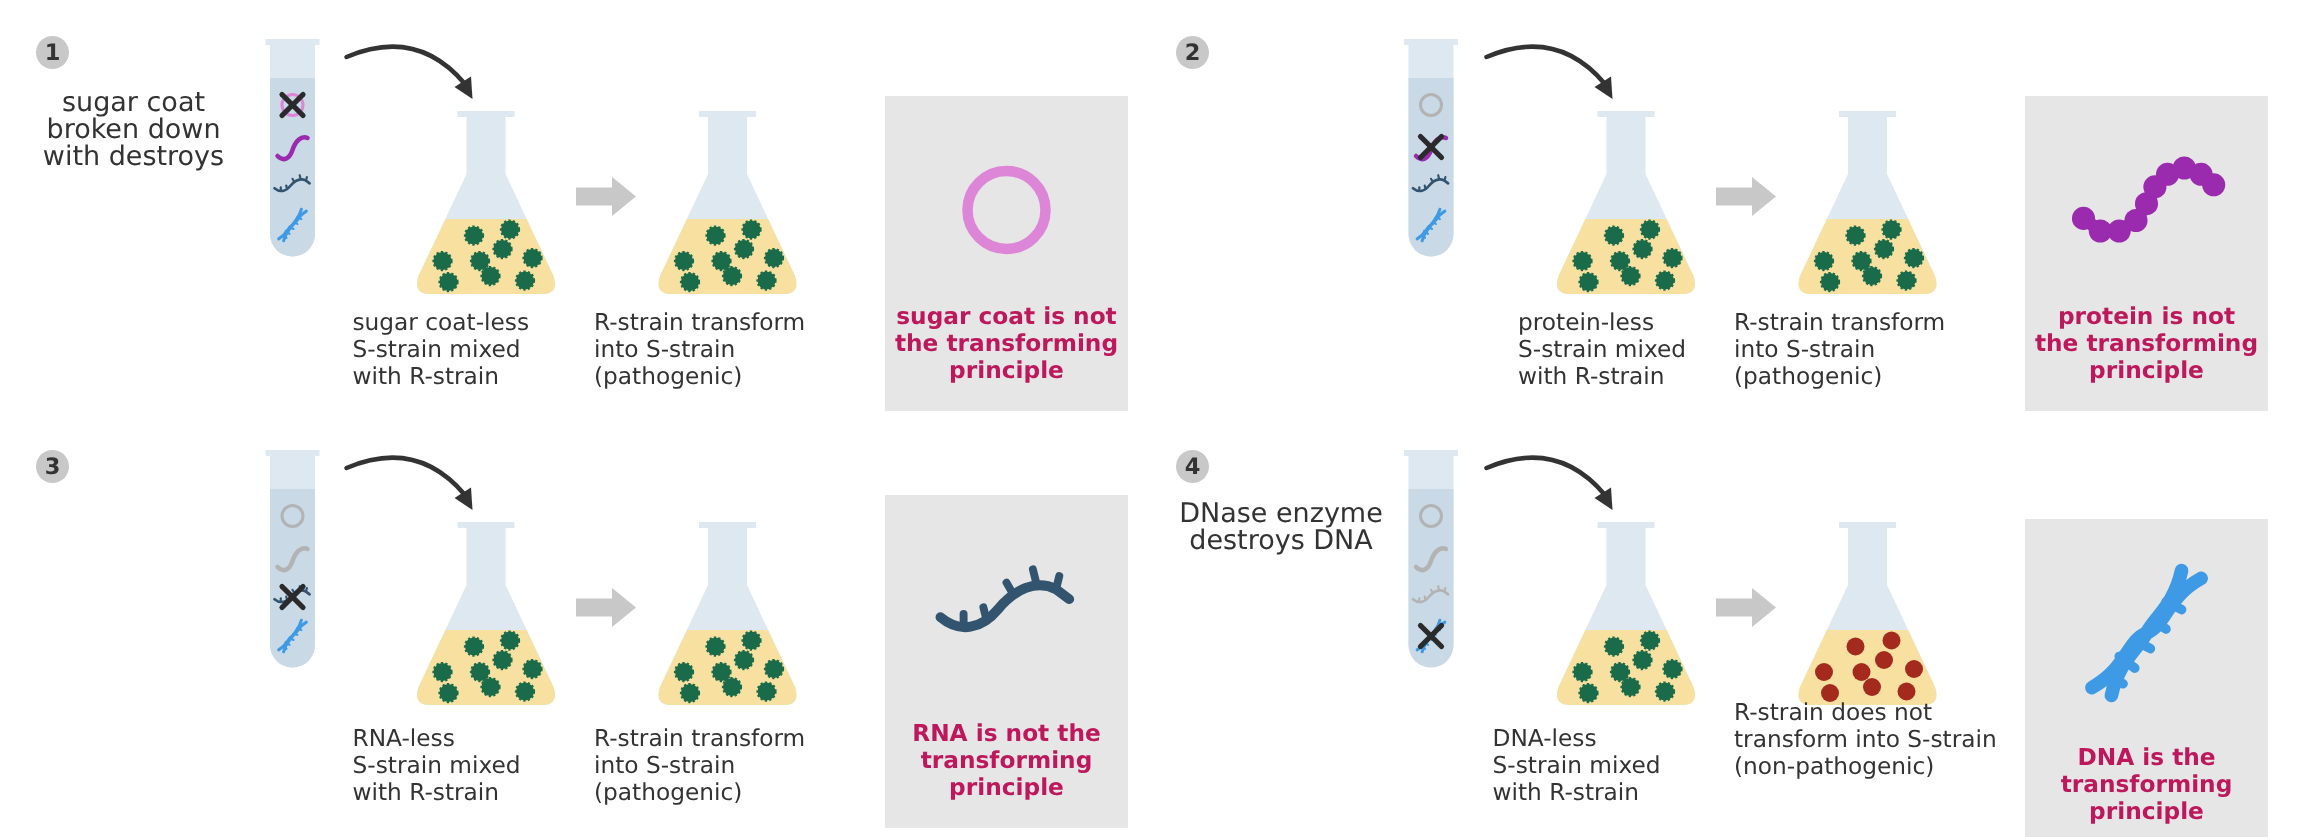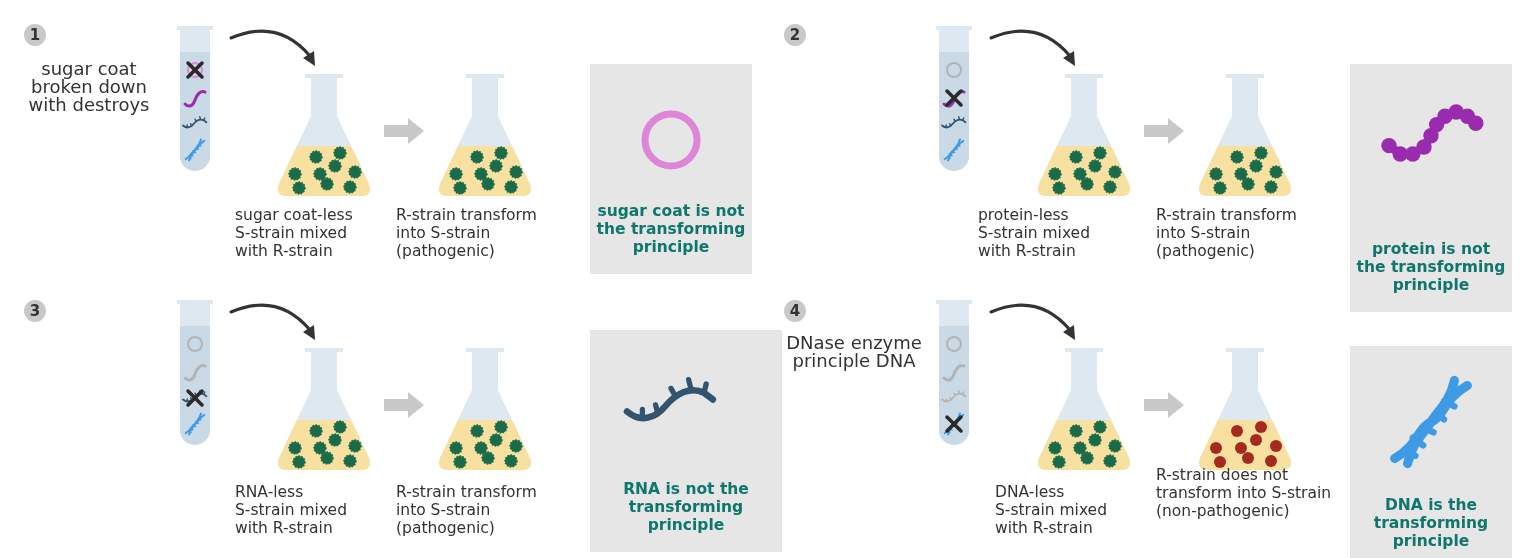--- a/index.html
+++ b/index.html
@@ -5,21 +5,21 @@
   html, body { margin:0; padding:0; background:#ffffff; }
   body { width:1538px; height:558px; position:relative; overflow:hidden;
          font-family:"DejaVu Sans", "Liberation Sans", sans-serif; color:#333333; }
   .panel { position:absolute; width:769px; height:279px; }
   .badge { position:absolute; width:22px; height:22px; border-radius:50%; background:#c8c8c8;
            color:#333; font-weight:bold; font-size:15px; line-height:22px; text-align:center; }
   .desc { position:absolute; text-align:center; font-size:18px; line-height:18px; }
   .cap { position:absolute; font-size:15.5px; line-height:18px; white-space:nowrap; }
   .result { position:absolute; background:#e6e6e6; }
   .result-text { position:absolute; left:0; right:0; bottom:18px; text-align:center;
-                 font-weight:bold; font-size:15.5px; line-height:18px; color:#0f766e; }
+                 font-weight:bold; font-size:15.5px; line-height:18px; color:#be185d; }
   svg { position:absolute; overflow:visible; }
 </style>
 </head>
 <body>
 
 <div class="panel" style="left:0;top:0;">
     <div class="badge" style="left:24px;top:24px;">1</div>
     <div class="desc" style="left:24px;top:60px;width:130px;">
       <div>sugar coat</div>
       <div>broken down</div>
@@ -182,21 +182,21 @@
         <circle cx="65" cy="79" r="6" fill="#1a6b4a" stroke="#1a6b4a" stroke-width="1.5" stroke-dasharray="1.5 1.5"></circle>
         <circle cx="60" cy="92" r="6" fill="#1a6b4a" stroke="#1a6b4a" stroke-width="1.5" stroke-dasharray="1.5 1.5"></circle>
         <circle cx="20" cy="100" r="6" fill="#1a6b4a" stroke="#1a6b4a" stroke-width="1.5" stroke-dasharray="1.5 1.5"></circle>
         <circle cx="45" cy="100" r="6" fill="#1a6b4a" stroke="#1a6b4a" stroke-width="1.5" stroke-dasharray="1.5 1.5"></circle>
         <circle cx="80" cy="98" r="6" fill="#1a6b4a" stroke="#1a6b4a" stroke-width="1.5" stroke-dasharray="1.5 1.5"></circle>
         <circle cx="24" cy="114" r="6" fill="#1a6b4a" stroke="#1a6b4a" stroke-width="1.5" stroke-dasharray="1.5 1.5"></circle>
         <circle cx="52" cy="110" r="6" fill="#1a6b4a" stroke="#1a6b4a" stroke-width="1.5" stroke-dasharray="1.5 1.5"></circle>
         <circle cx="75" cy="113" r="6" fill="#1a6b4a" stroke="#1a6b4a" stroke-width="1.5" stroke-dasharray="1.5 1.5"></circle>
       </g>
     </svg>
-    <div class="cap" style="left:218px;top:206px;width:180px;">
+    <div class="cap" style="left:252px;top:206px;width:180px;">
       <div>protein-less</div>
       <div>S-strain mixed</div>
       <div>with R-strain</div>
     </div>
     <svg width="42" height="26" style="left: 384px; top: 118px;">
       <path d="M0,7 L24,7 L24,0 L40,13 L24,26 L24,19 L0,19 Z" fill="#c8c8c8"></path>
     </svg>
     <svg width="100" height="125" style="left: 436px; top: 74px;">
       <g>
         <rect x="30" y="0" width="38" height="4" fill="#dde8f0"></rect>
@@ -211,21 +211,21 @@
         <circle cx="24" cy="114" r="6" fill="#1a6b4a" stroke="#1a6b4a" stroke-width="1.5" stroke-dasharray="1.5 1.5"></circle>
         <circle cx="52" cy="110" r="6" fill="#1a6b4a" stroke="#1a6b4a" stroke-width="1.5" stroke-dasharray="1.5 1.5"></circle>
         <circle cx="75" cy="113" r="6" fill="#1a6b4a" stroke="#1a6b4a" stroke-width="1.5" stroke-dasharray="1.5 1.5"></circle>
       </g>
     </svg>
     <div class="cap" style="left:396px;top:206px;width:180px;">
       <div>R-strain transform</div>
       <div>into S-strain</div>
       <div>(pathogenic)</div>
     </div>
-    <div class="result" style="left:590px;top:64px;width:162px;height:248px;">
+    <div class="result" style="left:590px;top:64px;width:162px;height:210px;">
       <svg width="162" height="120" style="left: 0px; top: 10px;">
         <g transform="translate(81,66)">
           <g transform="scale(1.4)">
             <path d="M-30,4 L-22,10 L-13,10 L-5,5 L0,-3 L4,-11 L10,-17 L18,-20 L26,-17 L32,-12" fill="none" stroke="#9a2aae" stroke-width="6" stroke-linejoin="round"></path>
             <circle cx="-30" cy="4" r="5.5" fill="#9a2aae"></circle>
             <circle cx="-22" cy="10" r="5.5" fill="#9a2aae"></circle>
             <circle cx="-13" cy="10" r="5.5" fill="#9a2aae"></circle>
             <circle cx="-5" cy="5" r="5.5" fill="#9a2aae"></circle>
             <circle cx="0" cy="-3" r="5.5" fill="#9a2aae"></circle>
             <circle cx="4" cy="-11" r="5.5" fill="#9a2aae"></circle>
@@ -327,21 +327,21 @@
         <circle cx="24" cy="114" r="6" fill="#1a6b4a" stroke="#1a6b4a" stroke-width="1.5" stroke-dasharray="1.5 1.5"></circle>
         <circle cx="52" cy="110" r="6" fill="#1a6b4a" stroke="#1a6b4a" stroke-width="1.5" stroke-dasharray="1.5 1.5"></circle>
         <circle cx="75" cy="113" r="6" fill="#1a6b4a" stroke="#1a6b4a" stroke-width="1.5" stroke-dasharray="1.5 1.5"></circle>
       </g>
     </svg>
     <div class="cap" style="left:396px;top:205px;width:180px;">
       <div>R-strain transform</div>
       <div>into S-strain</div>
       <div>(pathogenic)</div>
     </div>
-    <div class="result" style="left:590px;top:52px;width:192px;height:222px;">
+    <div class="result" style="left:590px;top:52px;width:162px;height:222px;">
       <svg width="162" height="120" style="left: 0px; top: 10px;">
         <g transform="translate(81,66)">
           <g transform="scale(1.1)">
             <path d="M-40,5 C-28,15 -15,12 -5,0 C5,-12 18,-18 30,-12 L38,-6" fill="none" stroke="#33546f" stroke-width="6" stroke-linecap="round"></path>
             <line x1="-26" y1="11" x2="-26" y2="3" stroke="#33546f" stroke-width="4.800000000000001" stroke-linecap="round"></line>
             <line x1="-12" y1="7" x2="-14" y2="-1" stroke="#33546f" stroke-width="4.800000000000001" stroke-linecap="round"></line>
             <line x1="4" y1="-9" x2="0" y2="-16" stroke="#33546f" stroke-width="4.800000000000001" stroke-linecap="round"></line>
             <line x1="18" y1="-16" x2="16" y2="-24" stroke="#33546f" stroke-width="4.800000000000001" stroke-linecap="round"></line>
             <line x1="30" y1="-12" x2="32" y2="-20" stroke="#33546f" stroke-width="4.800000000000001" stroke-linecap="round"></line>
           </g>
@@ -351,21 +351,21 @@
         <div>RNA is not the</div>
         <div>transforming</div>
         <div>principle</div>
       </div>
     </div>
   </div>
 <div class="panel" style="left:760px;top:278px;">
     <div class="badge" style="left:24px;top:22px;">4</div>
     <div class="desc" style="left:24px;top:56px;width:140px;">
       <div>DNase enzyme</div>
-      <div>principle DNA</div>
+      <div>destroys DNA</div>
     </div>
     <svg width="38" height="150" style="left: 175px; top: 22px;">
       <g>
         <rect x="1" y="0" width="36" height="4" fill="#dde8f0"></rect>
         <path d="M4,4 L34,4 L34,130 A15,15 0 0 1 4,130 Z" fill="#dde8f0"></path>
         <path d="M4,26 L34,26 L34,130 A15,15 0 0 1 4,130 Z" fill="#c9d9e6"></path>
         <g transform="translate(19,44)">
           <circle cx="0" cy="0" r="7" fill="none" stroke="#b3b3b3" stroke-width="2"></circle>
         </g>
         <g transform="translate(19,72)">

